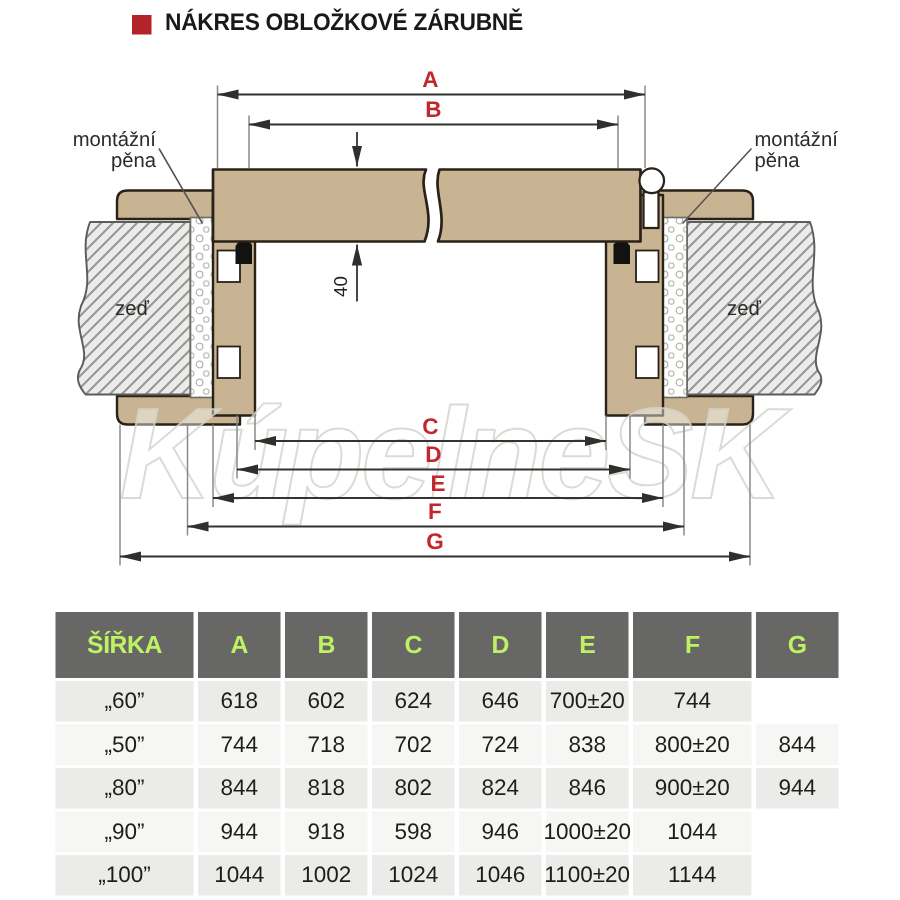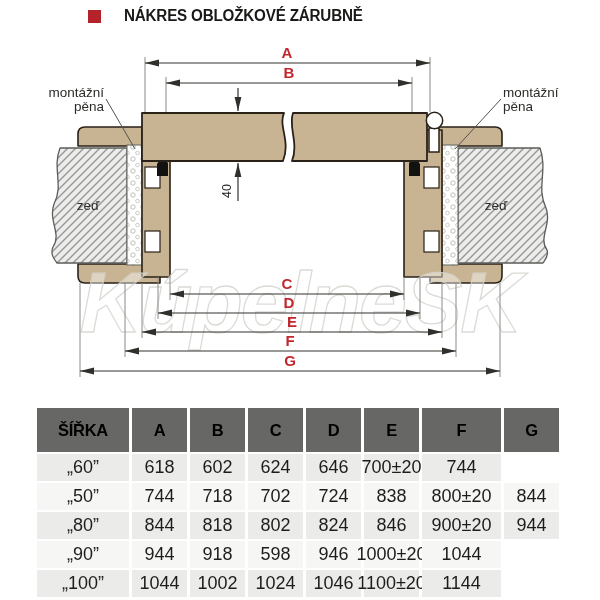--- a/index.html
+++ b/index.html
@@ -13,21 +13,21 @@
     --line-dark:#33332f;
     --ext-line:#8a8a86;
     --text-dark:#1d1d1b;
   }
   html,body{margin:0;padding:0;}
   body{
     width:600px;height:600px;position:relative;background:#ffffff;
     font-family:"Liberation Sans", sans-serif;overflow:hidden;
   }
   .title-row{
-    position:absolute;left:88px;top:7px;display:flex;align-items:center;gap:23px;
+    position:absolute;left:88px;top:7px;display:flex;align-items:center;gap:9px;
   }
   .title-square{width:13px;height:13px;background:var(--accent-red);flex:0 0 auto;}
   .page-title{
     font-size:16px;font-weight:700;color:#191917;letter-spacing:-0.2px;
     transform:scaleX(0.95);transform-origin:left center;white-space:nowrap;margin:0;
   }
   svg.diagram{position:absolute;left:0;top:38px;}
   
   .frame-fill{fill:var(--frame-tan);stroke:var(--outline-dark);stroke-width:1.6;stroke-linejoin:round;}
   .door-fill{fill:var(--frame-tan);stroke:var(--outline-dark);stroke-width:1.8;stroke-linejoin:round;}
@@ -45,24 +45,24 @@
   .thick-label{fill:#222220;font-size:12.5px;font-family:"Liberation Sans", sans-serif;}
   .watermark{fill:rgba(255,255,255,0.5);stroke:#d5d5d0;stroke-width:1.3;opacity:0.85;
     font-size:86px;font-style:italic;font-weight:700;letter-spacing:-2px;text-anchor:middle;
     font-family:"Liberation Sans", sans-serif;}
   
   .size-table{position:absolute;left:37px;top:408px;width:522px;}
   .trow{display:grid;grid-template-columns:92px 55px 55px 55px 55px 55px 79px 55px;
     column-gap:3px;margin-bottom:2px;}
   .trow > div{display:flex;align-items:center;justify-content:center;}
   .thead > div{
-    background:var(--header-bg);height:44px;color:#000000;font-size:16.5px;font-weight:700;
+    background:var(--header-bg);height:44px;color:#bef264;font-size:16.5px;font-weight:700;
     letter-spacing:-0.3px;
   }
-  .tdata > div{height:27px;font-size:18px;color:var(--text-dark);}
+  .tdata > div{height:27px;font-size:15px;color:var(--text-dark);}
   .tdata.odd > div{background:var(--row-odd);}
   .tdata.even > div{background:var(--row-even);}
 </style>
 </head>
 <body>
 
 <div class="title-row">
   <div class="title-square"></div>
   <h1 class="page-title">NÁKRES OBLOŽKOVÉ ZÁRUBNĚ</h1>
 </div>

